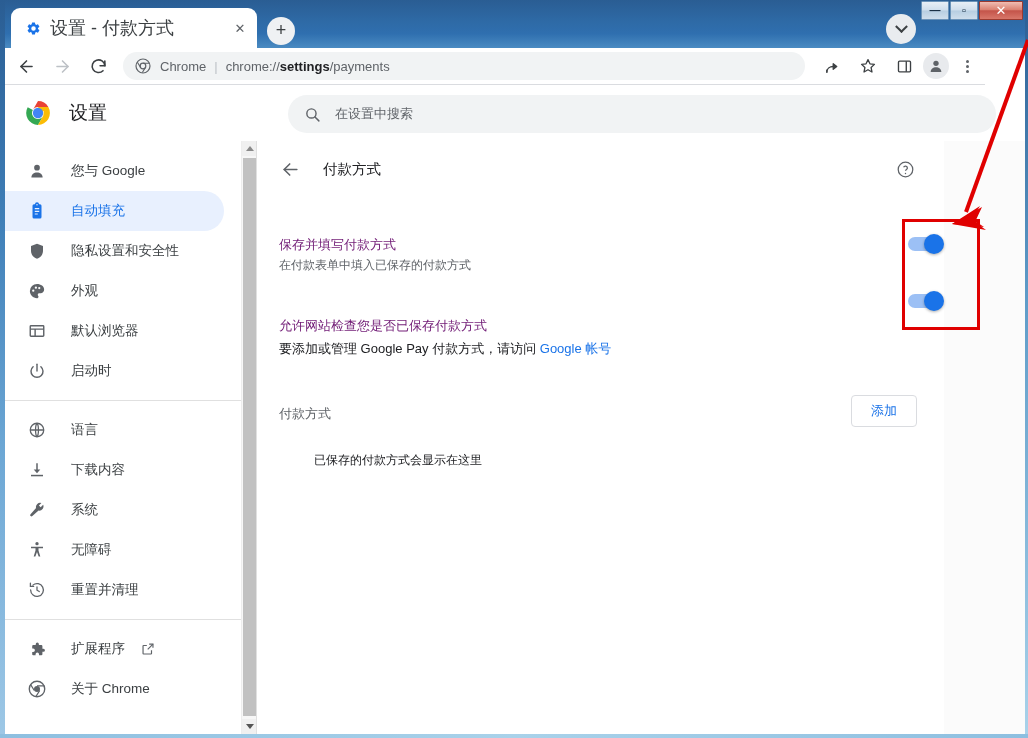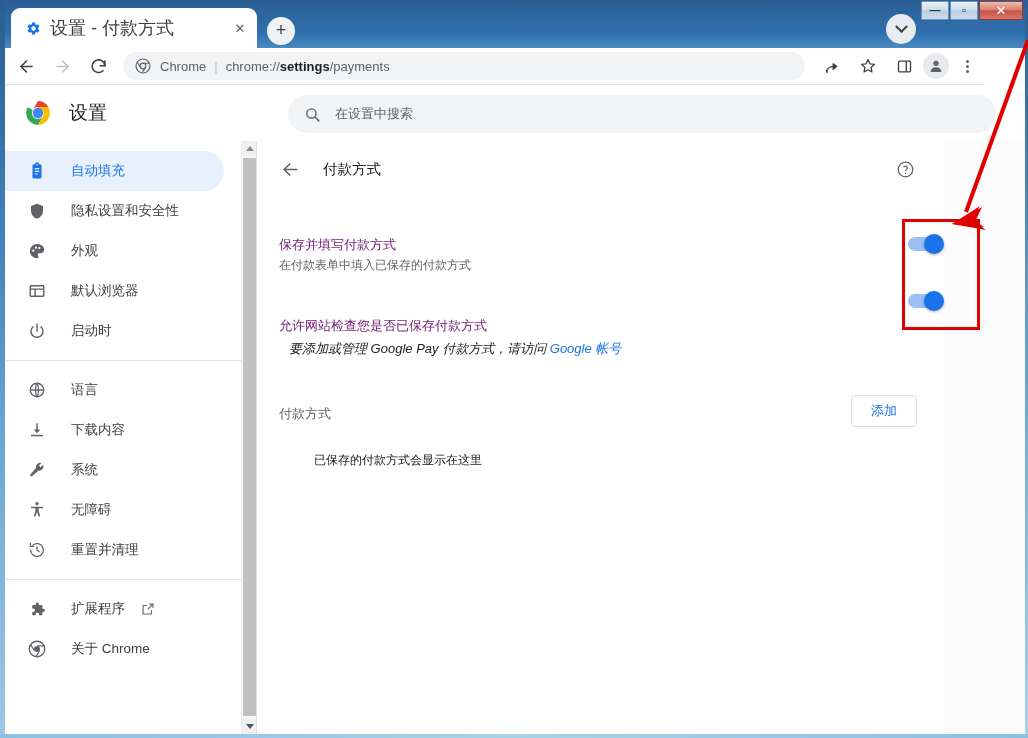--- a/index.html
+++ b/index.html
@@ -365,20 +365,29 @@
       <span class="search-ph">在设置中搜索</span>
     </div>
   </div>
 
   <div class="page-body">
 
     <nav class="sidebar">
       <div class="side-scroll">
         <div class="side-list">
 
+          <div class="side-item">
+            <span class="side-icon">
+              <svg width="18" height="18" viewBox="0 0 24 24" fill="#5f6368">
+                  <circle cx="12" cy="7.5" r="3.8"></circle>
+                  <path d="M4.5 20.5c0-4.1 3.4-6.6 7.5-6.6s7.5 2.5 7.5 6.6z"></path>
+                </svg>
+            </span>
+            <span class="side-label">您与 Google</span>
+          </div>
 
           <div class="side-item selected">
             <span class="side-icon">
               <svg width="18" height="18" viewBox="0 0 24 24" fill="#1a73e8">
                   <path d="M16 3h-1.3a2.7 2.7 0 00-5.4 0H8a2 2 0 00-2 2v15a2 2 0 002 2h8a2 2 0 002-2V5a2 2 0 00-2-2zm-4-.4a1 1 0 110 2 1 1 0 010-2zM9 8h6v1.6H9zm0 3.6h6v1.6H9zm0 3.6h4v1.6H9z"></path>
                 </svg>
             </span>
             <span class="side-label">自动填充</span>
           </div>
 
@@ -548,21 +557,21 @@
         </div>
 
         <div class="setting-row" style="margin-top:23px;">
           <div class="row-texts">
             <div class="row-title">允许网站检查您是否已保存付款方式</div>
           </div>
         </div>
 
       </div>
 
-      <div class="gpay-line" style="left:32px; top:199px;font-style:italic;">
+      <div class="gpay-line" style="left:22px; top:199px;">
         <span>要添加或管理 Google Pay 付款方式，请访问 </span><a href="#">Google 帐号</a>
       </div>
 
       <div class="pm-section-title" style="left:22px; top:264px;">付款方式</div>
 
       <div class="add-btn" style="left:594px; top:254px;">添加</div>
 
       <div class="pm-empty" style="left:57px; top:311px;">已保存的付款方式会显示在这里</div>
 
       <div class="toggle" style="left:651px; top:96px;">

